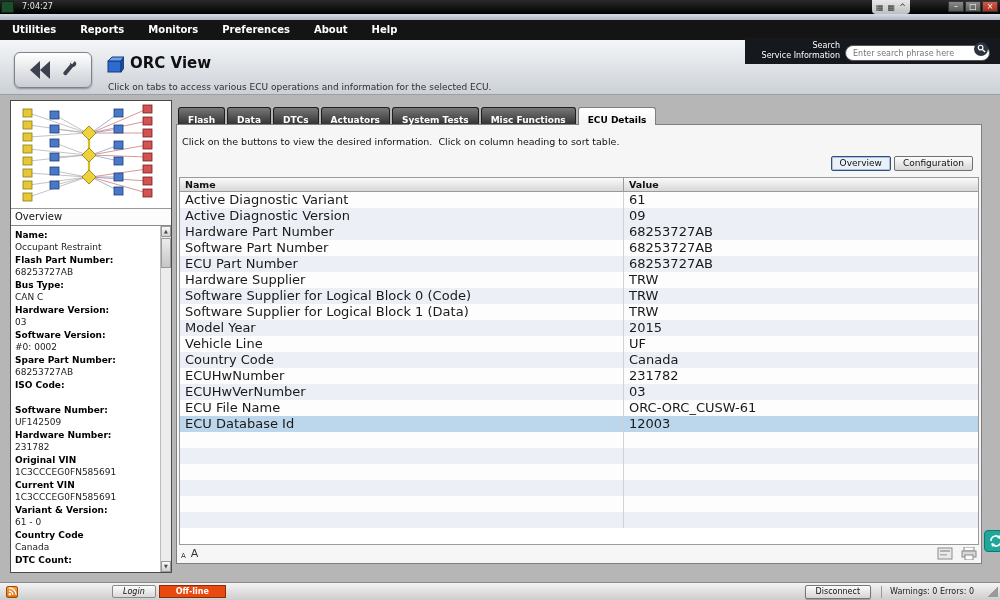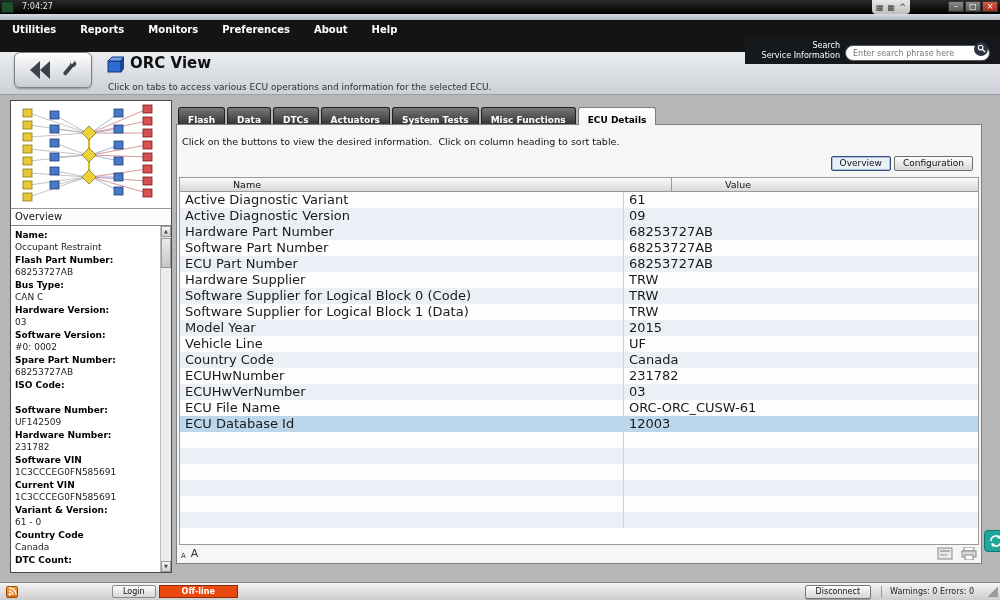--- a/index.html
+++ b/index.html
@@ -10,21 +10,21 @@
   .titlebar { position:absolute; left:0; top:0; width:1000px; height:14px; background:linear-gradient(#2a2a2a,#000); z-index:50; }
   .app-badge { position:absolute; left:1px; top:1px; width:13px; height:12px; background:#1e4d2b; border:1px solid #0c2413; }
   .tb-time { position:absolute; left:22px; top:2px; font-size:8px; color:#e6e6e6; }
   .tb-minitools { position:absolute; left:872px; top:0; height:14px; padding:0 4px; background:linear-gradient(#e8e8e8,#bfbfbf); border-radius:0 0 4px 4px; display:flex; align-items:center; gap:4px; font-size:8px; color:#333; }
   .winbtns { position:absolute; right:2px; top:1px; display:flex; gap:1px; }
   .winbtn { width:16px; height:11px; font-size:8px; line-height:10px; text-align:center; color:#fff; background:linear-gradient(#8a8a8a,#5a5a5a); border:1px solid #333; }
   .winbtn.close { background:linear-gradient(#d45b4a,#a52e1d); }
 
   
   .chrome-strip { position:absolute; left:0; top:14px; width:1000px; height:6px; background:linear-gradient(#d7dde4,#aeb6c0); }
-  .menubar { position:absolute; left:0; top:20px; width:1000px; height:32px; background:#141414; display:flex; z-index:40; }
+  .menubar { position:absolute; left:0; top:20px; width:1000px; height:20px; background:#141414; display:flex; z-index:40; }
   .menu-item { padding:0 12px; line-height:20px; font-size:10px; font-weight:bold; color:#fff; cursor:default; }
 
   
   .header { position:absolute; left:0; top:40px; width:1000px; height:55px; background:linear-gradient(#f4f6f8,#ccd1d7); border-bottom:1px solid #9aa0a8; }
   .back-btn { position:absolute; left:14px; top:12px; width:78px; height:36px; border:1px solid #7d838c; border-radius:6px; background:linear-gradient(#ffffff,#c9cdd3); box-shadow:0 1px 2px rgba(0,0,0,.35); display:flex; align-items:center; justify-content:center; gap:4px; cursor:pointer; }
   .title-cube { position:absolute; left:106px; top:16px; }
   .page-title { position:absolute; left:130px; top:14px; font-size:15px; font-weight:bold; color:#101010; }
   .page-subtitle { position:absolute; left:108px; top:42px; font-size:9px; color:#2e2e2e; }
 
   
@@ -55,21 +55,21 @@
 
   
   .main-panel { position:absolute; left:176px; top:124px; width:806px; height:440px; background:#f6f6f6; border:1px solid #7f7f7f; z-index:10; }
   .instruction { position:absolute; left:5px; top:11px; font-size:9.5px; color:#111; white-space:pre; }
   .view-btns { position:absolute; right:8px; top:31px; display:flex; gap:3px; }
   .vbtn { font-size:9px; line-height:13px; padding:0 8px; border:1px solid #707070; background:linear-gradient(#fdfdfd,#d6d6d6); border-radius:2px; cursor:pointer; }
   .vbtn.selected { background:#e9f0f8; border:1px solid #2f4f7f; box-shadow:inset 0 0 0 1px #aebfd6; }
 
   .table { position:absolute; left:2px; top:52px; width:800px; height:368px; background:#fff; border:1px solid #9a9a9a; }
   .thead { display:flex; height:14px; background:linear-gradient(#fafafa,#d8d8d8); border-bottom:1px solid #9a9a9a; }
-  .th { font-size:9.5px; font-weight:normal; padding:0 5px; line-height:13px; cursor:pointer;margin-left:48px; }
+  .th { font-size:9.5px; font-weight:bold; padding:0 5px; line-height:13px; cursor:pointer; }
   .th.n { width:444px; border-right:1px solid #9a9a9a; }
   .th.v { flex:1; }
   .tbody { }
   .trow { display:flex; height:16px; }
   .trow.even { background:#fdfdfd; }
   .trow.odd { background:#eceff5; }
   .trow.selected { background:#bcd6ec; }
   .tc { font-size:13px; line-height:16px; padding:0 5px; color:#1a1a1a; white-space:nowrap; overflow:hidden; }
   .tc.n { width:444px; border-right:1px solid #d2d2d2; }
   .tc.v { flex:1; }
@@ -80,22 +80,22 @@
   .fc-large { font-size:11px; cursor:pointer; }
   .footer-icons { display:flex; gap:8px; }
   .ficon { width:16px; height:13px; cursor:pointer; opacity:.75; }
 
   
   .sync-float { position:absolute; left:984px; top:530px; width:24px; height:22px; background:#1fa79b; border:1px solid #0d7a70; border-radius:4px; z-index:30; display:flex; align-items:center; justify-content:center; cursor:pointer; }
 
   
   .statusbar { position:absolute; left:0; bottom:0; width:1000px; height:18px; background:linear-gradient(#f3f3f3,#cdcdcd); border-top:1px solid #8a8a8a; display:flex; align-items:center; font-size:8px; z-index:20; }
   .rss { margin-left:6px; width:12px; height:12px; background:linear-gradient(#f7a13c,#e06e12); border:1px solid #9c4a07; border-radius:2px; display:flex; align-items:center; justify-content:center; cursor:pointer; }
-  .login-btn { margin-left:94px; font-size:8px; line-height:11px; padding:0 10px; border:1px solid #8a8a8a; background:linear-gradient(#fdfdfd,#d8d8d8); border-radius:2px; cursor:pointer; }
-  .offline-badge { margin-left:3px; font-size:8px; font-weight:bold; color:#fff; background:#e8490f; border:1px solid #8f2a06; padding:1px 22px; }
+  .login-btn { margin-left:94px; font-size:8px; line-height:11px; padding:0 10px; border:1px solid #8a8a8a; background:linear-gradient(#fdfdfd,#d8d8d8); border-radius:2px; cursor:pointer;font-style:italic; }
+  .offline-badge { margin-left:3px; font-size:8px; font-weight:bold; color:#fff; background:#e8490f; border:1px solid #8f2a06; padding:1px 16px; }
   .sb-spacer { flex:1; }
   .disconnect-btn { font-size:8px; line-height:12px; padding:0 10px; border:1px solid #777; background:linear-gradient(#fdfdfd,#d4d4d4); border-radius:2px; cursor:pointer; margin-right:10px; box-shadow:0 1px 1px rgba(0,0,0,.25); }
   .sb-divider { width:1px; height:12px; background:#999; margin-right:8px; }
   .warnings { color:#222; margin-right:14px; font-size:8px; }
   .grip { width:10px; height:10px; margin-right:2px; background:
     linear-gradient(135deg, transparent 50%, #9a9a9a 50%); cursor:nwse-resize; }
 </style>
 </head>
 <body>
 
@@ -264,21 +264,21 @@
         <div class="f-label">Software Version:</div>
         <div class="f-value">#0: 0002</div>
         <div class="f-label">Spare Part Number:</div>
         <div class="f-value">68253727AB</div>
         <div class="f-label">ISO Code:</div>
         <div class="f-value"></div>
         <div class="f-label">Software Number:</div>
         <div class="f-value">UF142509</div>
         <div class="f-label">Hardware Number:</div>
         <div class="f-value">231782</div>
-        <div class="f-label">Software VIN</div>
+        <div class="f-label">Original VIN</div>
         <div class="f-value">1C3CCCEG0FN585691</div>
         <div class="f-label">Current VIN</div>
         <div class="f-value">1C3CCCEG0FN585691</div>
         <div class="f-label">Variant &amp; Version:</div>
         <div class="f-value">61 - 0</div>
         <div class="f-label">Country Code</div>
         <div class="f-value">Canada</div>
         <div class="f-label">DTC Count:</div>
         <div class="f-value"></div>
       </div>

